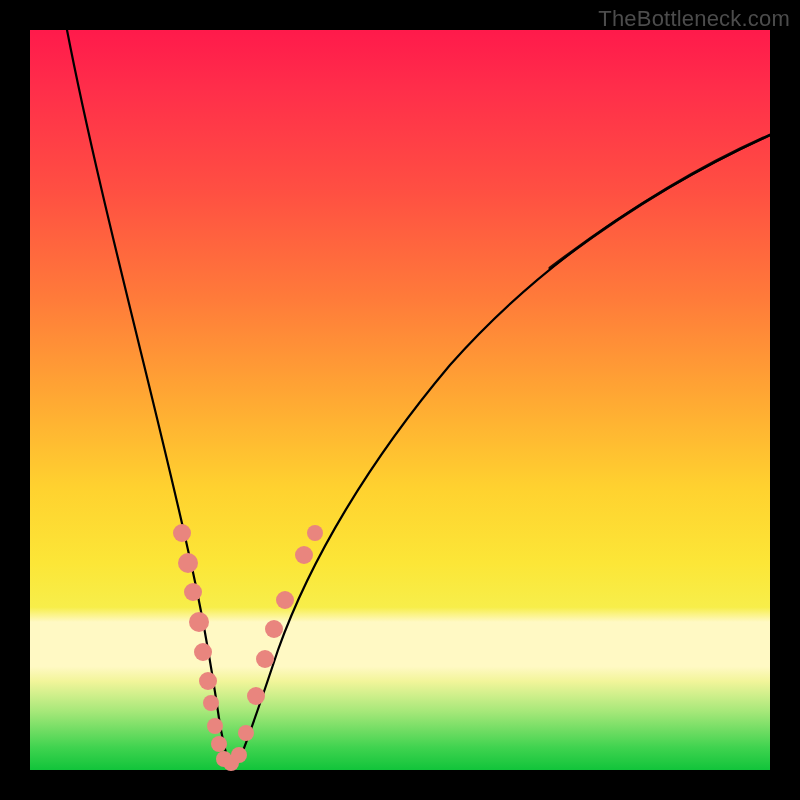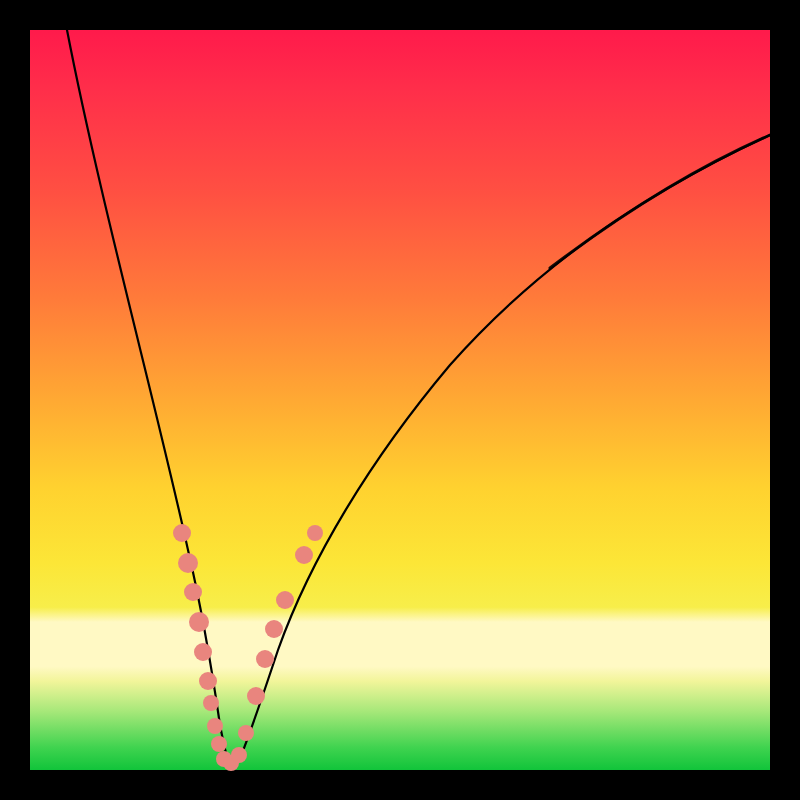--- a/index.html
+++ b/index.html
@@ -123,13 +123,14 @@
         <circle class="dot" cx="235" cy="629" r="9"></circle>
         <circle class="dot" cx="244" cy="599" r="9"></circle>
         <circle class="dot" cx="255" cy="570" r="9"></circle>
         <circle class="dot" cx="274" cy="525" r="9"></circle>
         <circle class="dot" cx="285" cy="503" r="8"></circle>
       </g>
     </svg>
 
   </div>
 
+  <div class="watermark">TheBottleneck.com</div>
 </div>
 
 </body></html>

